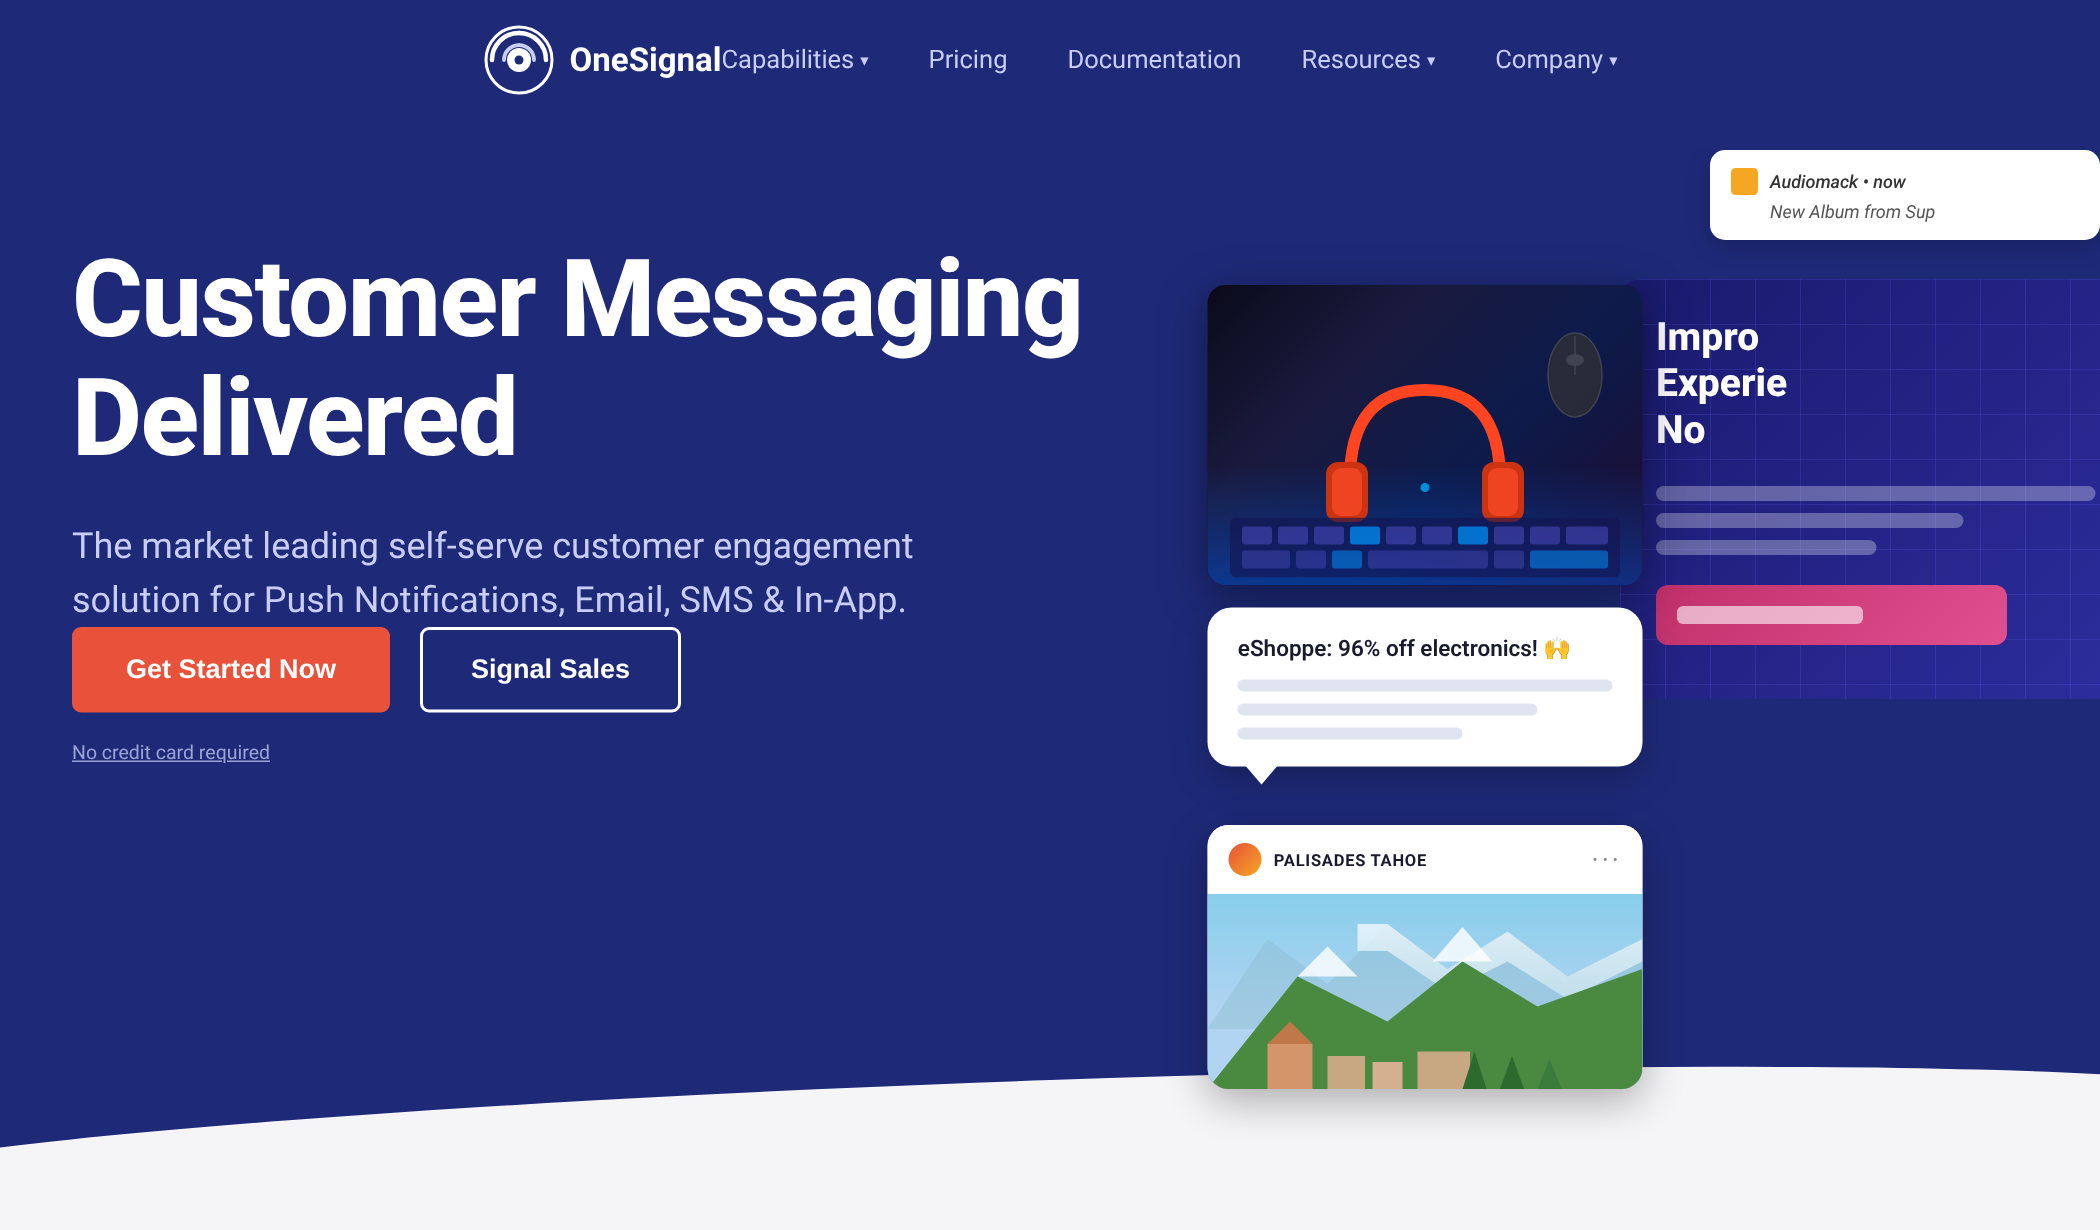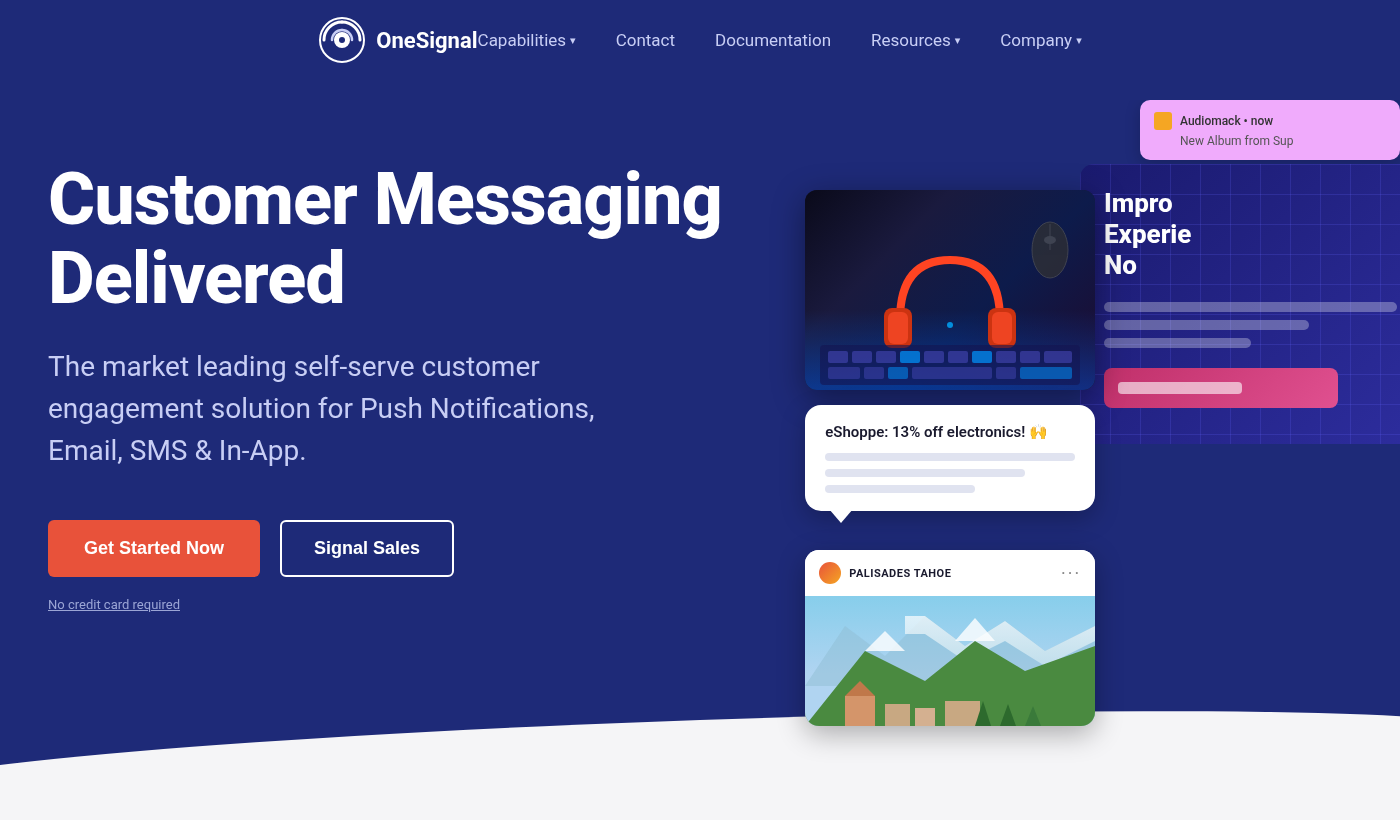--- a/index.html
+++ b/index.html
@@ -101,25 +101,24 @@
     .hero-title {
       font-size: 72px;
       font-weight: 800;
       color: #ffffff;
       line-height: 1.1;
       margin-bottom: 28px;
       letter-spacing: -1px;
     }
 
     .hero-subtitle {
-      font-size: 28px;
+      font-size: 24px;
       color: #c8cef5;
       line-height: 1.5;
       max-width: 600px;
-      margin-bottom: 48px;
     }
 
     .hero-buttons {
       display: flex;
       gap: 20px;
       align-items: center;
       margin-bottom: 20px;
     }
 
     .btn-primary {
@@ -404,21 +403,21 @@
 
   <ul class="nav-links">
     <li>
       <a href="#">
         <span>Capabilities</span>
         <span class="chevron">▾</span>
       </a>
     </li>
     <li>
       <a href="#">
-        <span>Contact</span>
+        <span>Pricing</span>
       </a>
     </li>
     <li>
       <a href="#">
         <span>Documentation</span>
       </a>
     </li>
     <li>
       <a href="#">
         <span>Resources</span>
@@ -493,21 +492,21 @@
 
         <svg width="50" height="70" viewBox="0 0 50 70" style="position:absolute; right:20px; top:20px; opacity:0.7;">
           <ellipse cx="25" cy="40" rx="18" ry="28" fill="#333" stroke="#555" stroke-width="1"></ellipse>
           <line x1="25" y1="14" x2="25" y2="40" stroke="#555" stroke-width="1"></line>
           <ellipse cx="25" cy="30" rx="6" ry="4" fill="#555"></ellipse>
         </svg>
       </div>
     </div>
 
     <div class="message-bubble" style="top: 265px;">
-      <div class="message-title">eShoppe: 13% off electronics! 🙌</div>
+      <div class="message-title">eShoppe: 96% off electronics! 🙌</div>
       <div class="message-lines">
         <div class="message-line w-full"></div>
         <div class="message-line w-80"></div>
         <div class="message-line w-60"></div>
       </div>
     </div>
 
     <div class="palisades-card" style="top: 410px;">
       <div class="palisades-header">
         <div class="palisades-logo-area">
@@ -550,21 +549,21 @@
 
           <polygon points="60,55 80,35 100,55" fill="#fff" opacity="0.8"></polygon>
           <polygon points="150,45 170,22 190,45" fill="#fff" opacity="0.8"></polygon>
         </svg>
       </div>
     </div>
   </div>
 
   <div class="right-panels" style="position:absolute; right:0; top:20px; width:320px; overflow:hidden;">
 
-    <div class="panel-top" style="background:#f0abfc; border-radius:10px; padding:12px 14px; margin-bottom:4px; box-shadow:0 4px 16px rgba(0,0,0,0.2); width:260px; margin-left:auto;">
+    <div class="panel-top" style="background:#ffffff; border-radius:10px; padding:12px 14px; margin-bottom:26px; box-shadow:0 4px 16px rgba(0,0,0,0.2); width:260px; margin-left:auto;font-style:italic;">
       <div style="display:flex; align-items:center; gap:8px;">
         <div style="width:18px; height:18px; background:#f5a623; border-radius:3px;"></div>
         <span style="font-size:12px; color:#333; font-weight:500;">Audiomack • now</span>
       </div>
       <div style="font-size:12px; color:#555; margin-top:4px; margin-left:26px;">New Album from Sup</div>
     </div>
 
     <div class="panel-blue">
       <div class="panel-blue-grid"></div>
       <div class="panel-blue-title">

